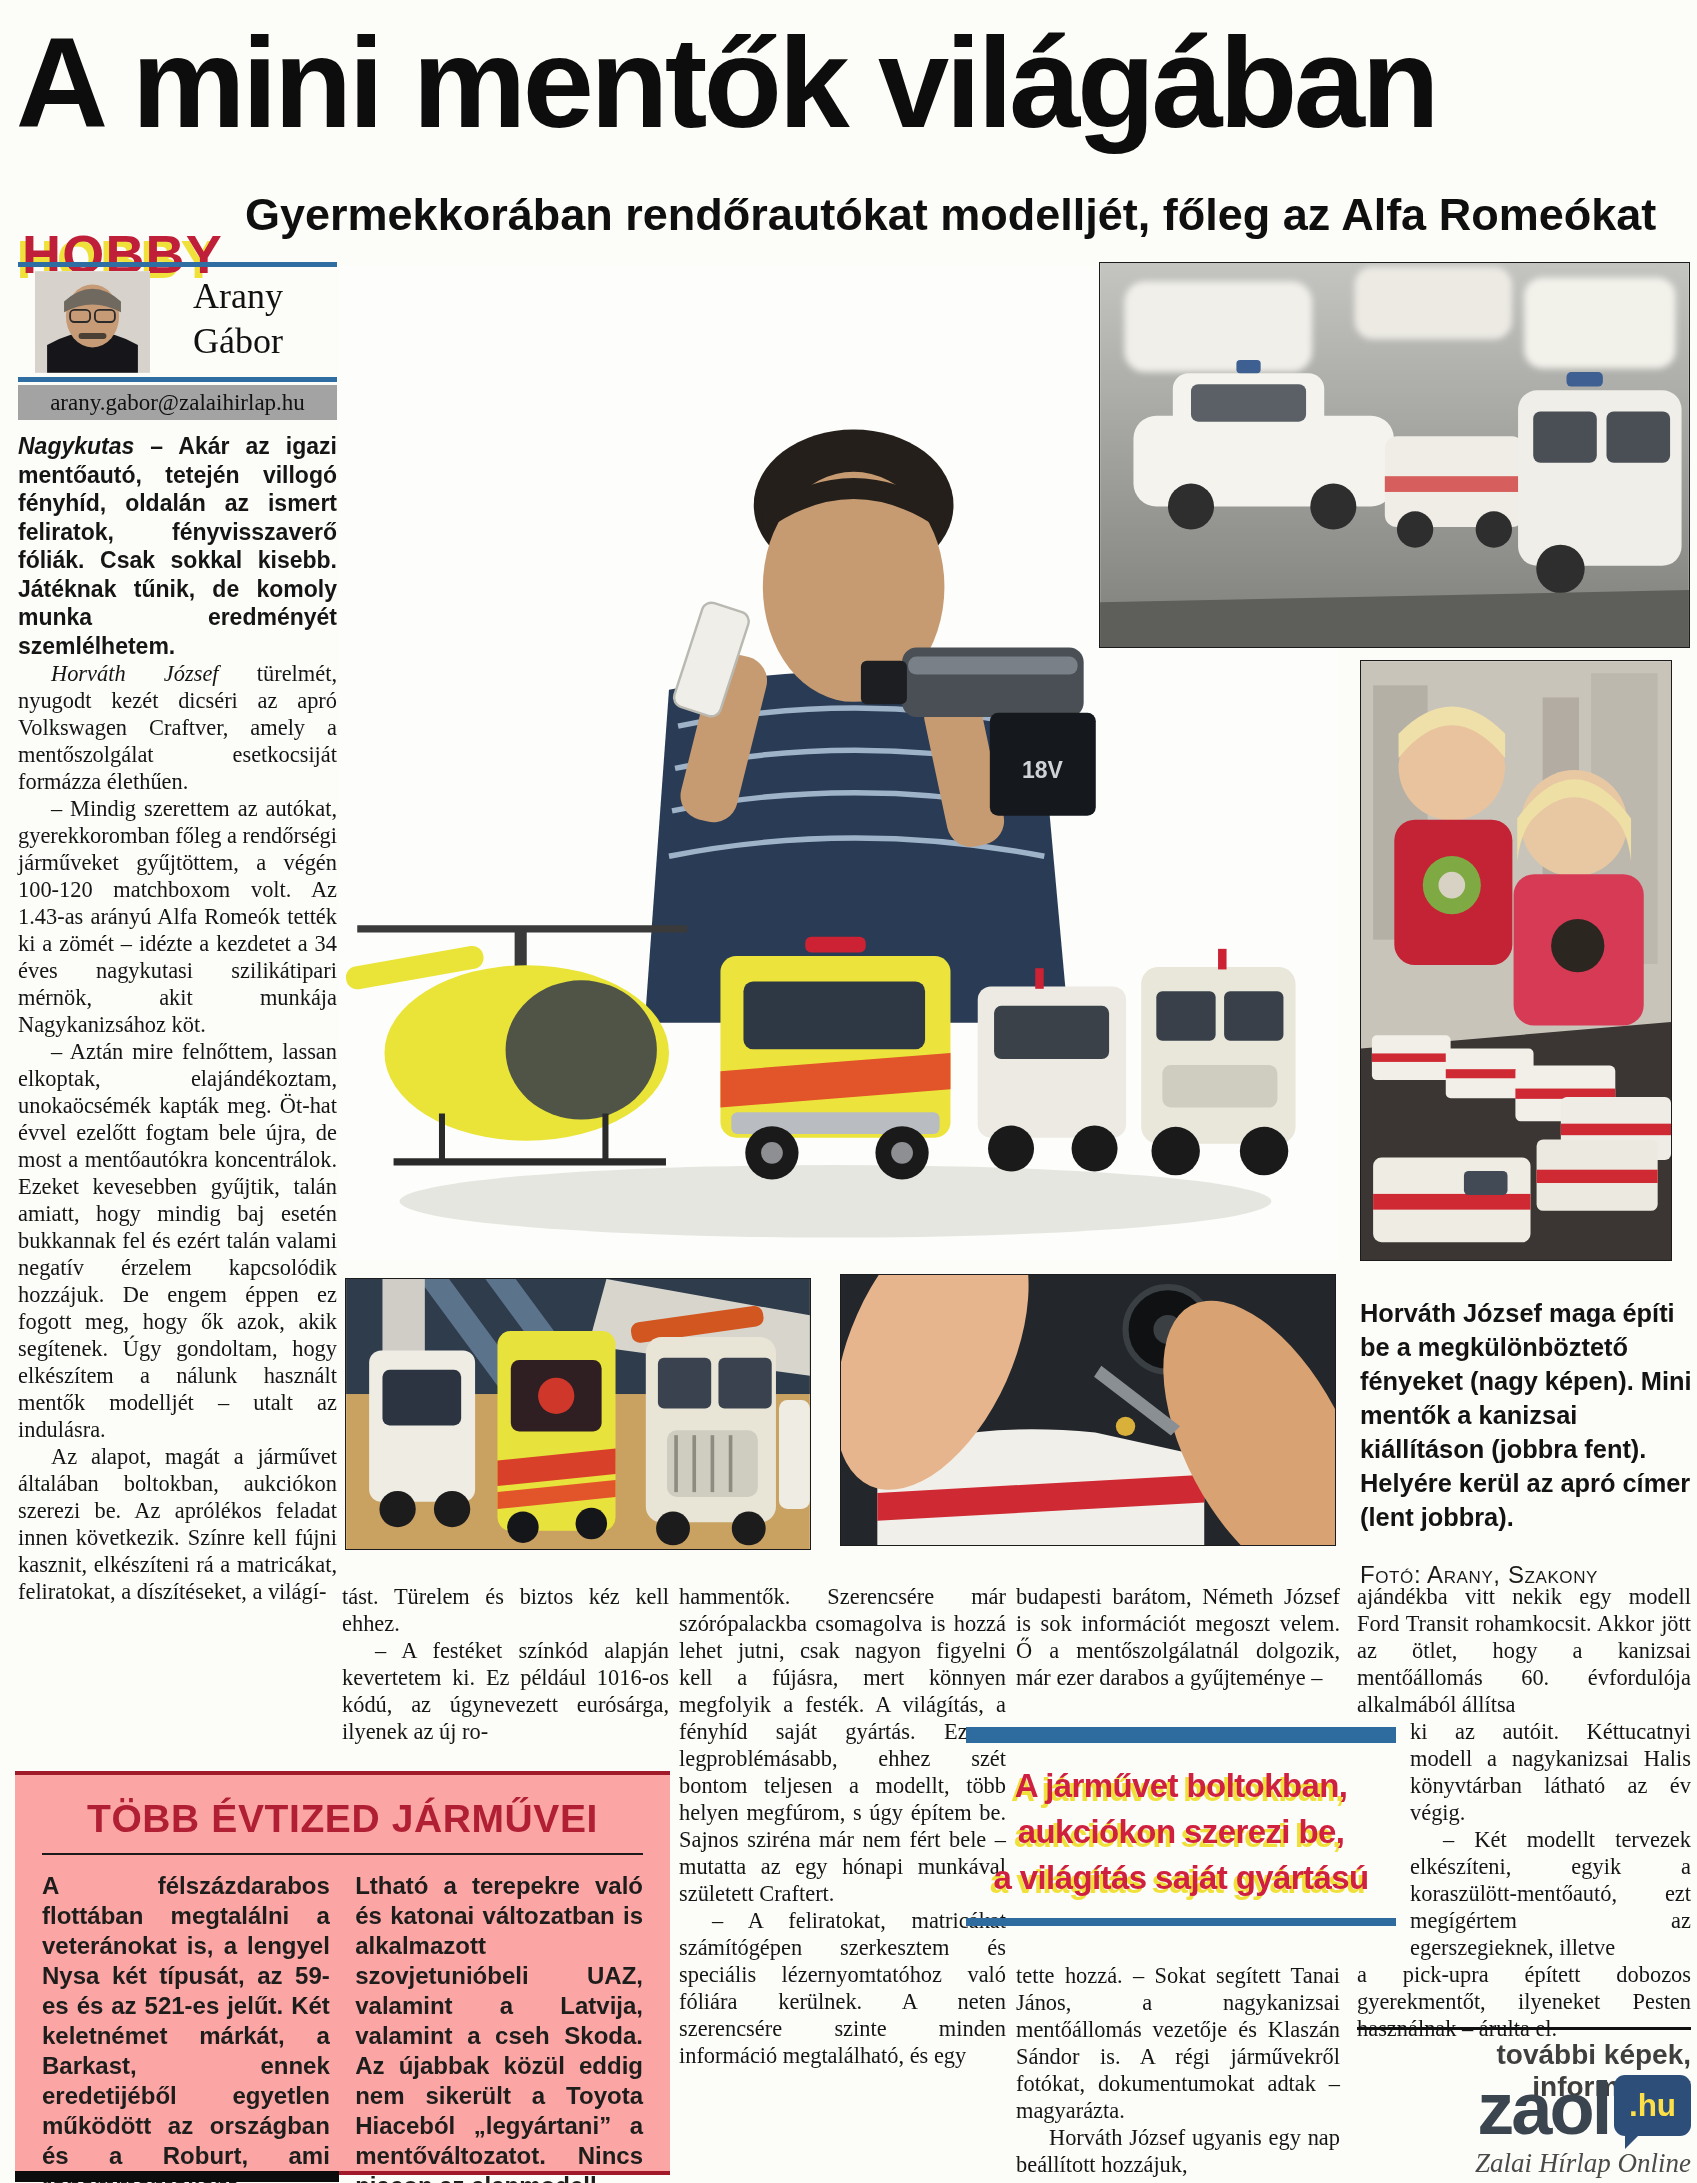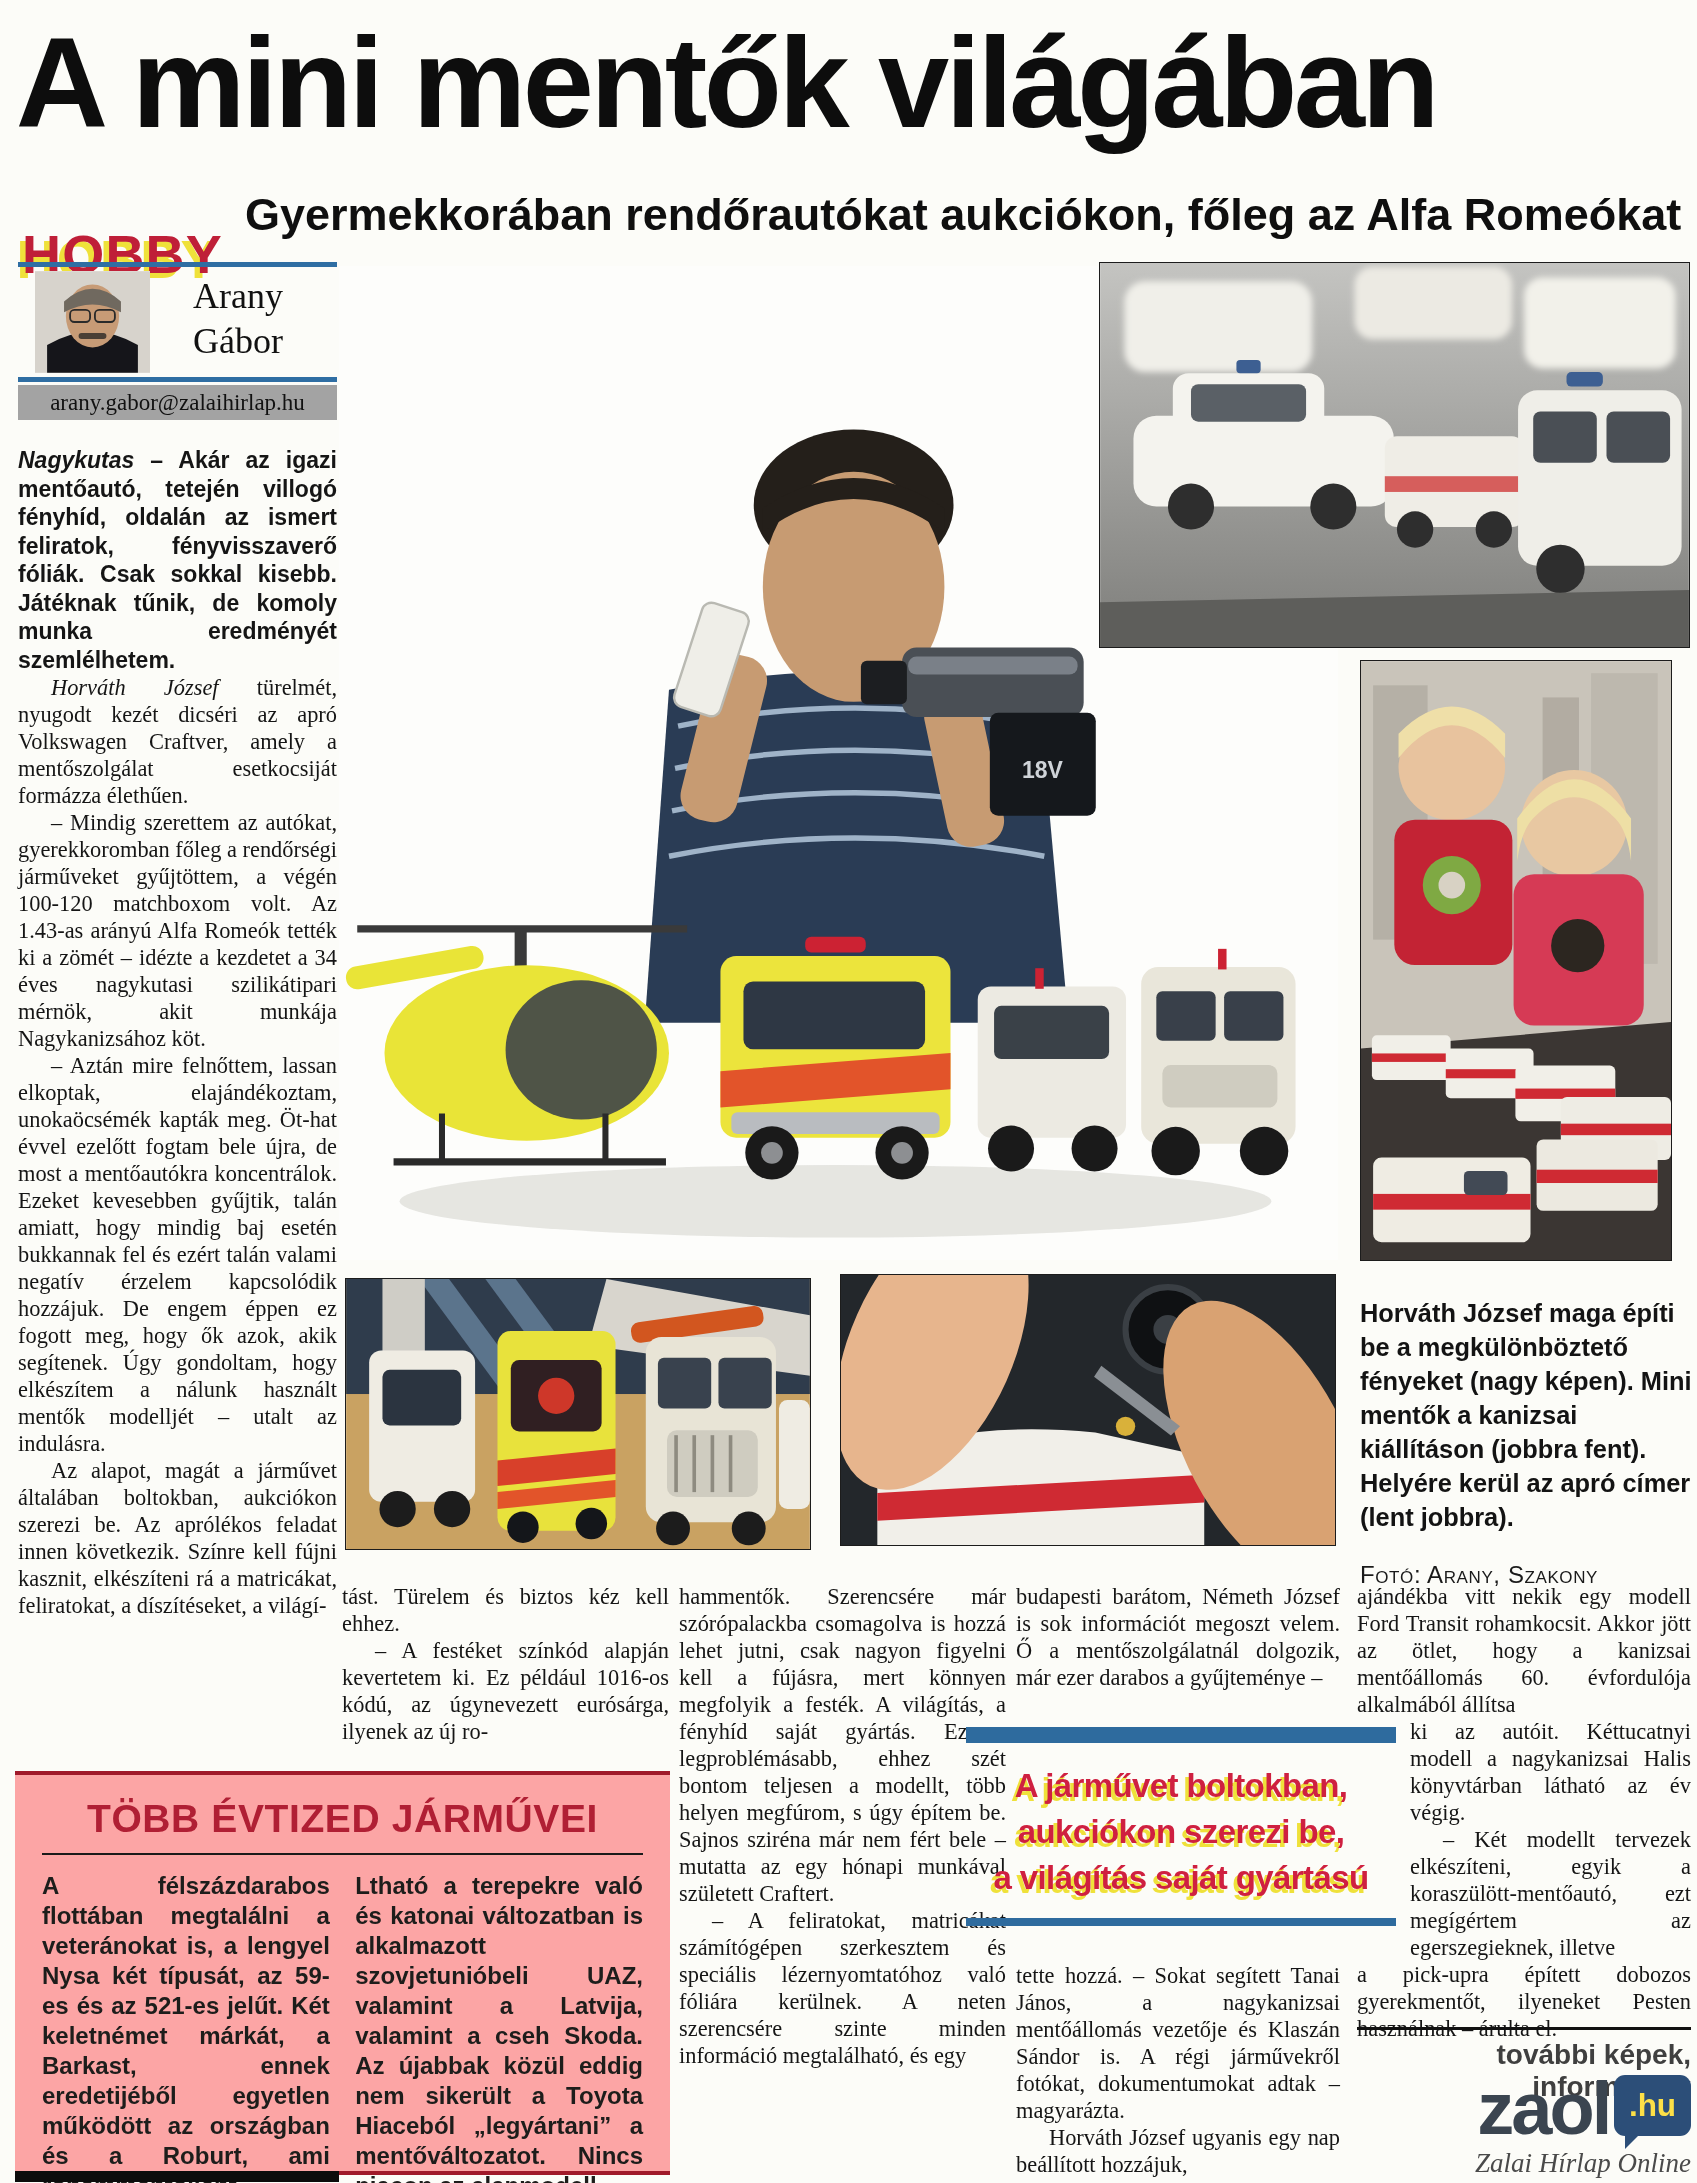--- a/index.html
+++ b/index.html
@@ -18,21 +18,21 @@
   .author-photo{left:35px;top:271px;width:115px;height:102px;}
   .author-name{left:153px;top:274px;width:170px;text-align:center;font-size:36px;line-height:45px;color:#111;}
   .email-bar{left:18px;top:385px;width:319px;height:35px;background:#a3a3a3;
              display:flex;align-items:center;justify-content:center;font-size:23px;color:#111;}
   
   .body-col p{margin:0;text-align:justify;font-size:22.4px;line-height:27px;color:#151515;}
   .body-col p.ind{text-indent:33px;}
   .lead{font-family:"Liberation Sans",sans-serif;font-weight:bold;font-size:23px !important;line-height:28.5px !important;color:#101010;}
   .lead .loc{font-style:italic;}
   .p2name{font-style:italic;}
-  .colA{left:18px;top:432px;width:319px;margin-top:14px;}
+  .colA{left:18px;top:432px;width:319px;}
   .colB{left:342px;top:1583px;width:327px;}
   .colC{left:679px;top:1583px;width:327px;}
   .colD1{left:1016px;top:1583px;width:324px;}
   .colD2{left:1016px;top:1962px;width:324px;}
   .colE{left:1357px;top:1583px;width:334px;}
   .colE .mid{padding-left:53px;}
   
   .ph{position:absolute;border:1.8px solid #1c1c1c;overflow:hidden;background:#fff;}
   .ph svg,.plain svg{display:block;width:100%;height:100%;}
   .plain{position:absolute;overflow:hidden;background:#fff;}
@@ -72,21 +72,21 @@
             font-family:"Liberation Serif",serif;font-size:27px;color:#4a4a4a;}
   .blackbar{left:15px;top:2171px;width:324px;height:11px;background:#0c0c0c;}
 </style>
 </head>
 <body>
 
 <div class="page">
 
   <div class="abs headline">A mini mentők világában</div>
   <div class="abs kicker">HOBBY</div>
-  <div class="abs subtitle">Gyermekkorában rendőrautókat aukciókon, főleg az Alfa Romeókat</div>
+  <div class="abs subtitle">Gyermekkorában rendőrautókat modelljét, főleg az Alfa Romeókat</div>
 
   <div class="abs brule" style="left:18px;top:262px;width:319px;"></div>
   <div class="abs plain author-photo">
     <svg viewBox="0 0 190 168">
       <rect width="190" height="168" fill="#d7d3cc"></rect>
       <path d="M20,168 L20,122 Q95,78 170,122 L170,168 Z" fill="#15151a"></path>
       <ellipse cx="95" cy="74" rx="44" ry="52" fill="#c79b76"></ellipse>
       <path d="M48,50 Q95,8 142,50 L142,68 Q95,42 48,68 Z" fill="#70695f"></path>
       <rect x="58" y="64" width="33" height="20" rx="7" fill="none" stroke="#2a2a2a" stroke-width="3"></rect>
       <rect x="99" y="64" width="33" height="20" rx="7" fill="none" stroke="#2a2a2a" stroke-width="3"></rect>

